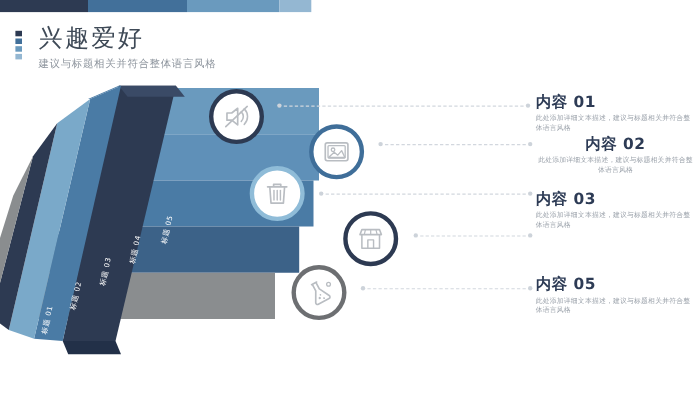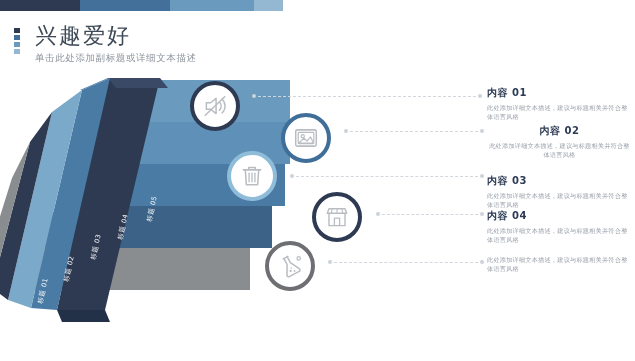--- a/index.html
+++ b/index.html
@@ -45,21 +45,21 @@
     border-top:1px dashed #d2d7de;}
   .connector .dotl,.connector .dotr{
     position:absolute;top:-2px;width:4px;height:4px;border-radius:50%;
     background:#cdd3da;}
   .connector .dotl{left:0;}
   .connector .dotr{right:0;}
 
   
   .txt-block{position:absolute;left:487px;width:145px;}
   .txt-h{
-    font-size:10px;color:#2d3b55;font-weight:bold;
+    font-size:14px;color:#2d3b55;font-weight:bold;
     letter-spacing:0.5px;line-height:14px;white-space:nowrap;
   }
   .txt-h .num{font-weight:bold;}
   .txt-p{
     font-size:6.2px;color:#9aa1aa;line-height:9px;margin-top:3px;
     letter-spacing:0.2px;
   }
 </style>
 </head>
 <body>
@@ -74,21 +74,21 @@
   </div>
 
   <div class="title-mark">
     <i style="background:#2d3a52;"></i>
     <i style="background:#42709a;"></i>
     <i style="background:#6a9abe;"></i>
     <i style="background:#94b7d2;"></i>
   </div>
   <div class="title-wrap">
     <div class="title-main">兴趣爱好</div>
-    <div class="title-sub">单击此处添加副标题或详细文本描述</div>
+    <div class="title-sub">建议与标题相关并符合整体语言风格</div>
   </div>
 
   <div class="fan">
     <svg width="400" height="301" viewBox="0 0 400 301" xmlns="http://www.w3.org/2000/svg">
 
       <polygon points="110,20 290,20 290,62 92,62" fill="#6a9abe"></polygon>
       <polygon points="92,62 290,62 290,104 74,104" fill="#5f90b8"></polygon>
       <polygon points="74,104 285,104 285,146 56,146" fill="#4a7ba5"></polygon>
       <polygon points="56,146 272,146 272,188 38,188" fill="#3c6288"></polygon>
       <polygon points="38,188 250,188 250,230 20,230" fill="#8a8d8f"></polygon>
@@ -222,25 +222,22 @@
   </div>
 
   <div class="txt-block" style="top:174px;">
     <div class="txt-h">
       <span>内容</span>
       <span class="num">03</span>
     </div>
     <div class="txt-p">此处添加详细文本描述，建议与标题相关并符合整体语言风格</div>
   </div>
 
-  <div class="txt-block" style="top:209px;">
-    <div class="txt-h">
-      <span>内容</span>
-      <span class="num">04</span>
-    </div>
-    <div class="txt-p">此处添加详细文本描述，建议与标题相关并符合整体语言风格</div>
-  </div>
 
   <div class="txt-block" style="top:252px;">
+    <div class="txt-h">
+      <span>内容</span>
+      <span class="num">05</span>
+    </div>
     <div class="txt-p">此处添加详细文本描述，建议与标题相关并符合整体语言风格</div>
   </div>
 
 </div>
 
 </body></html>

